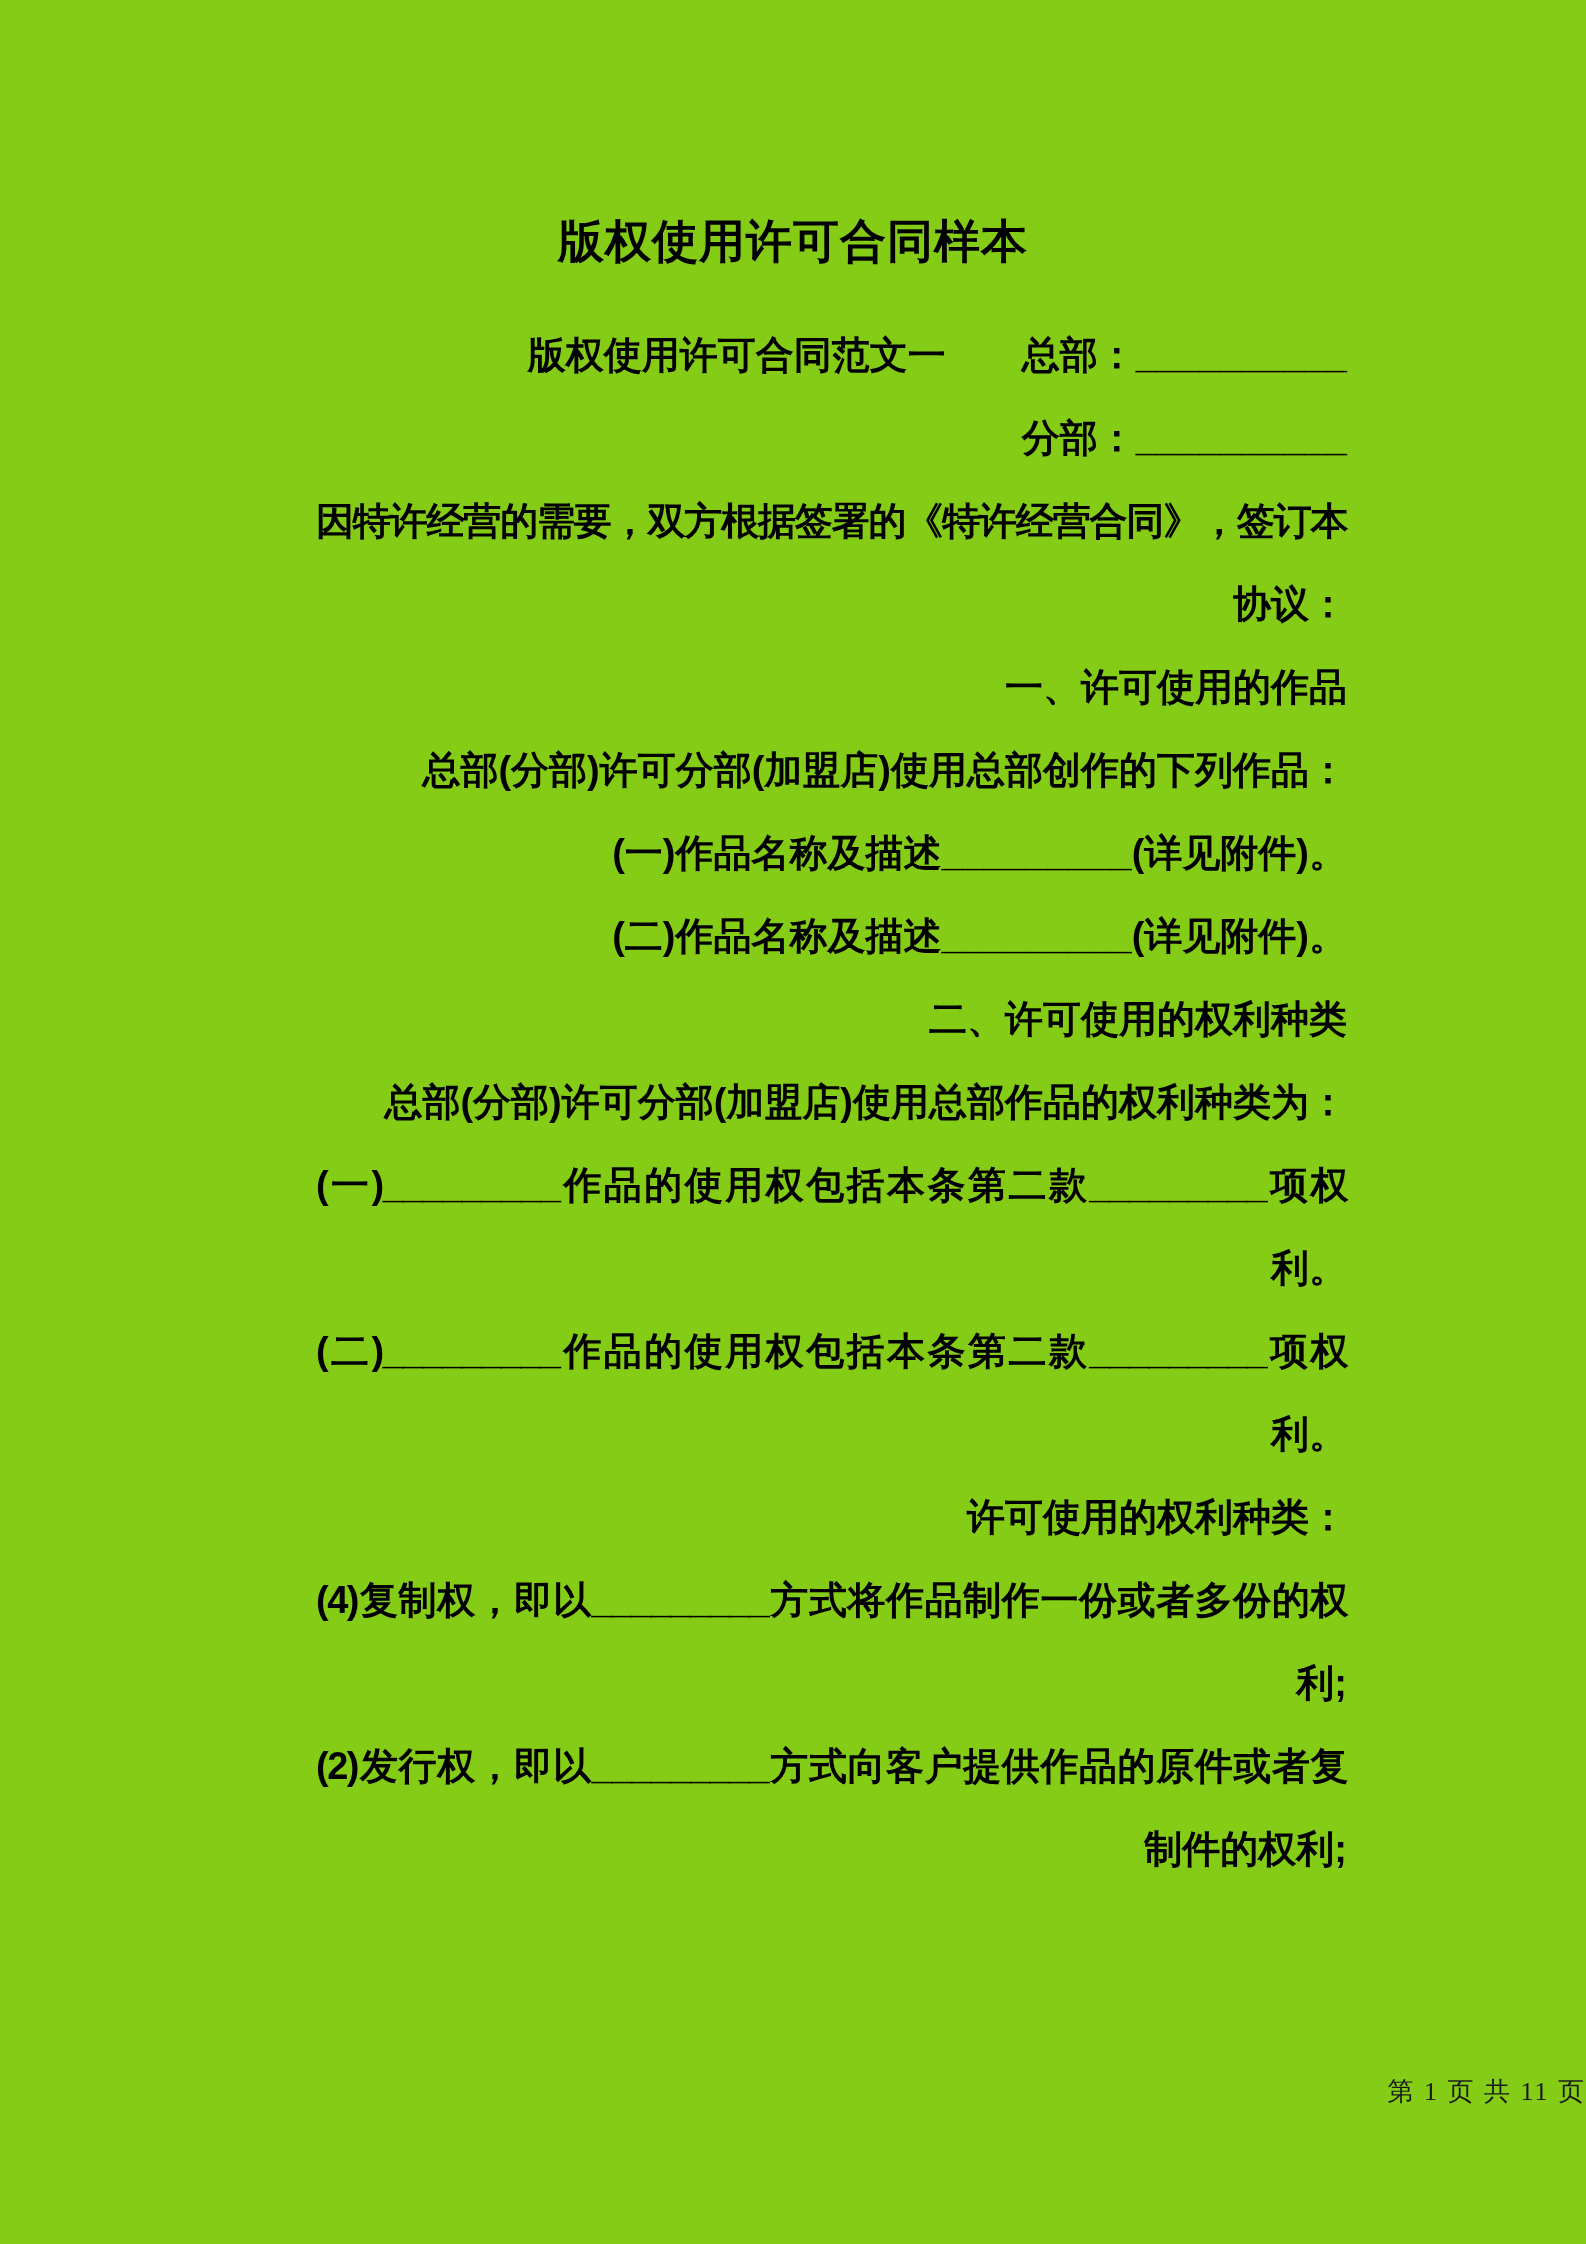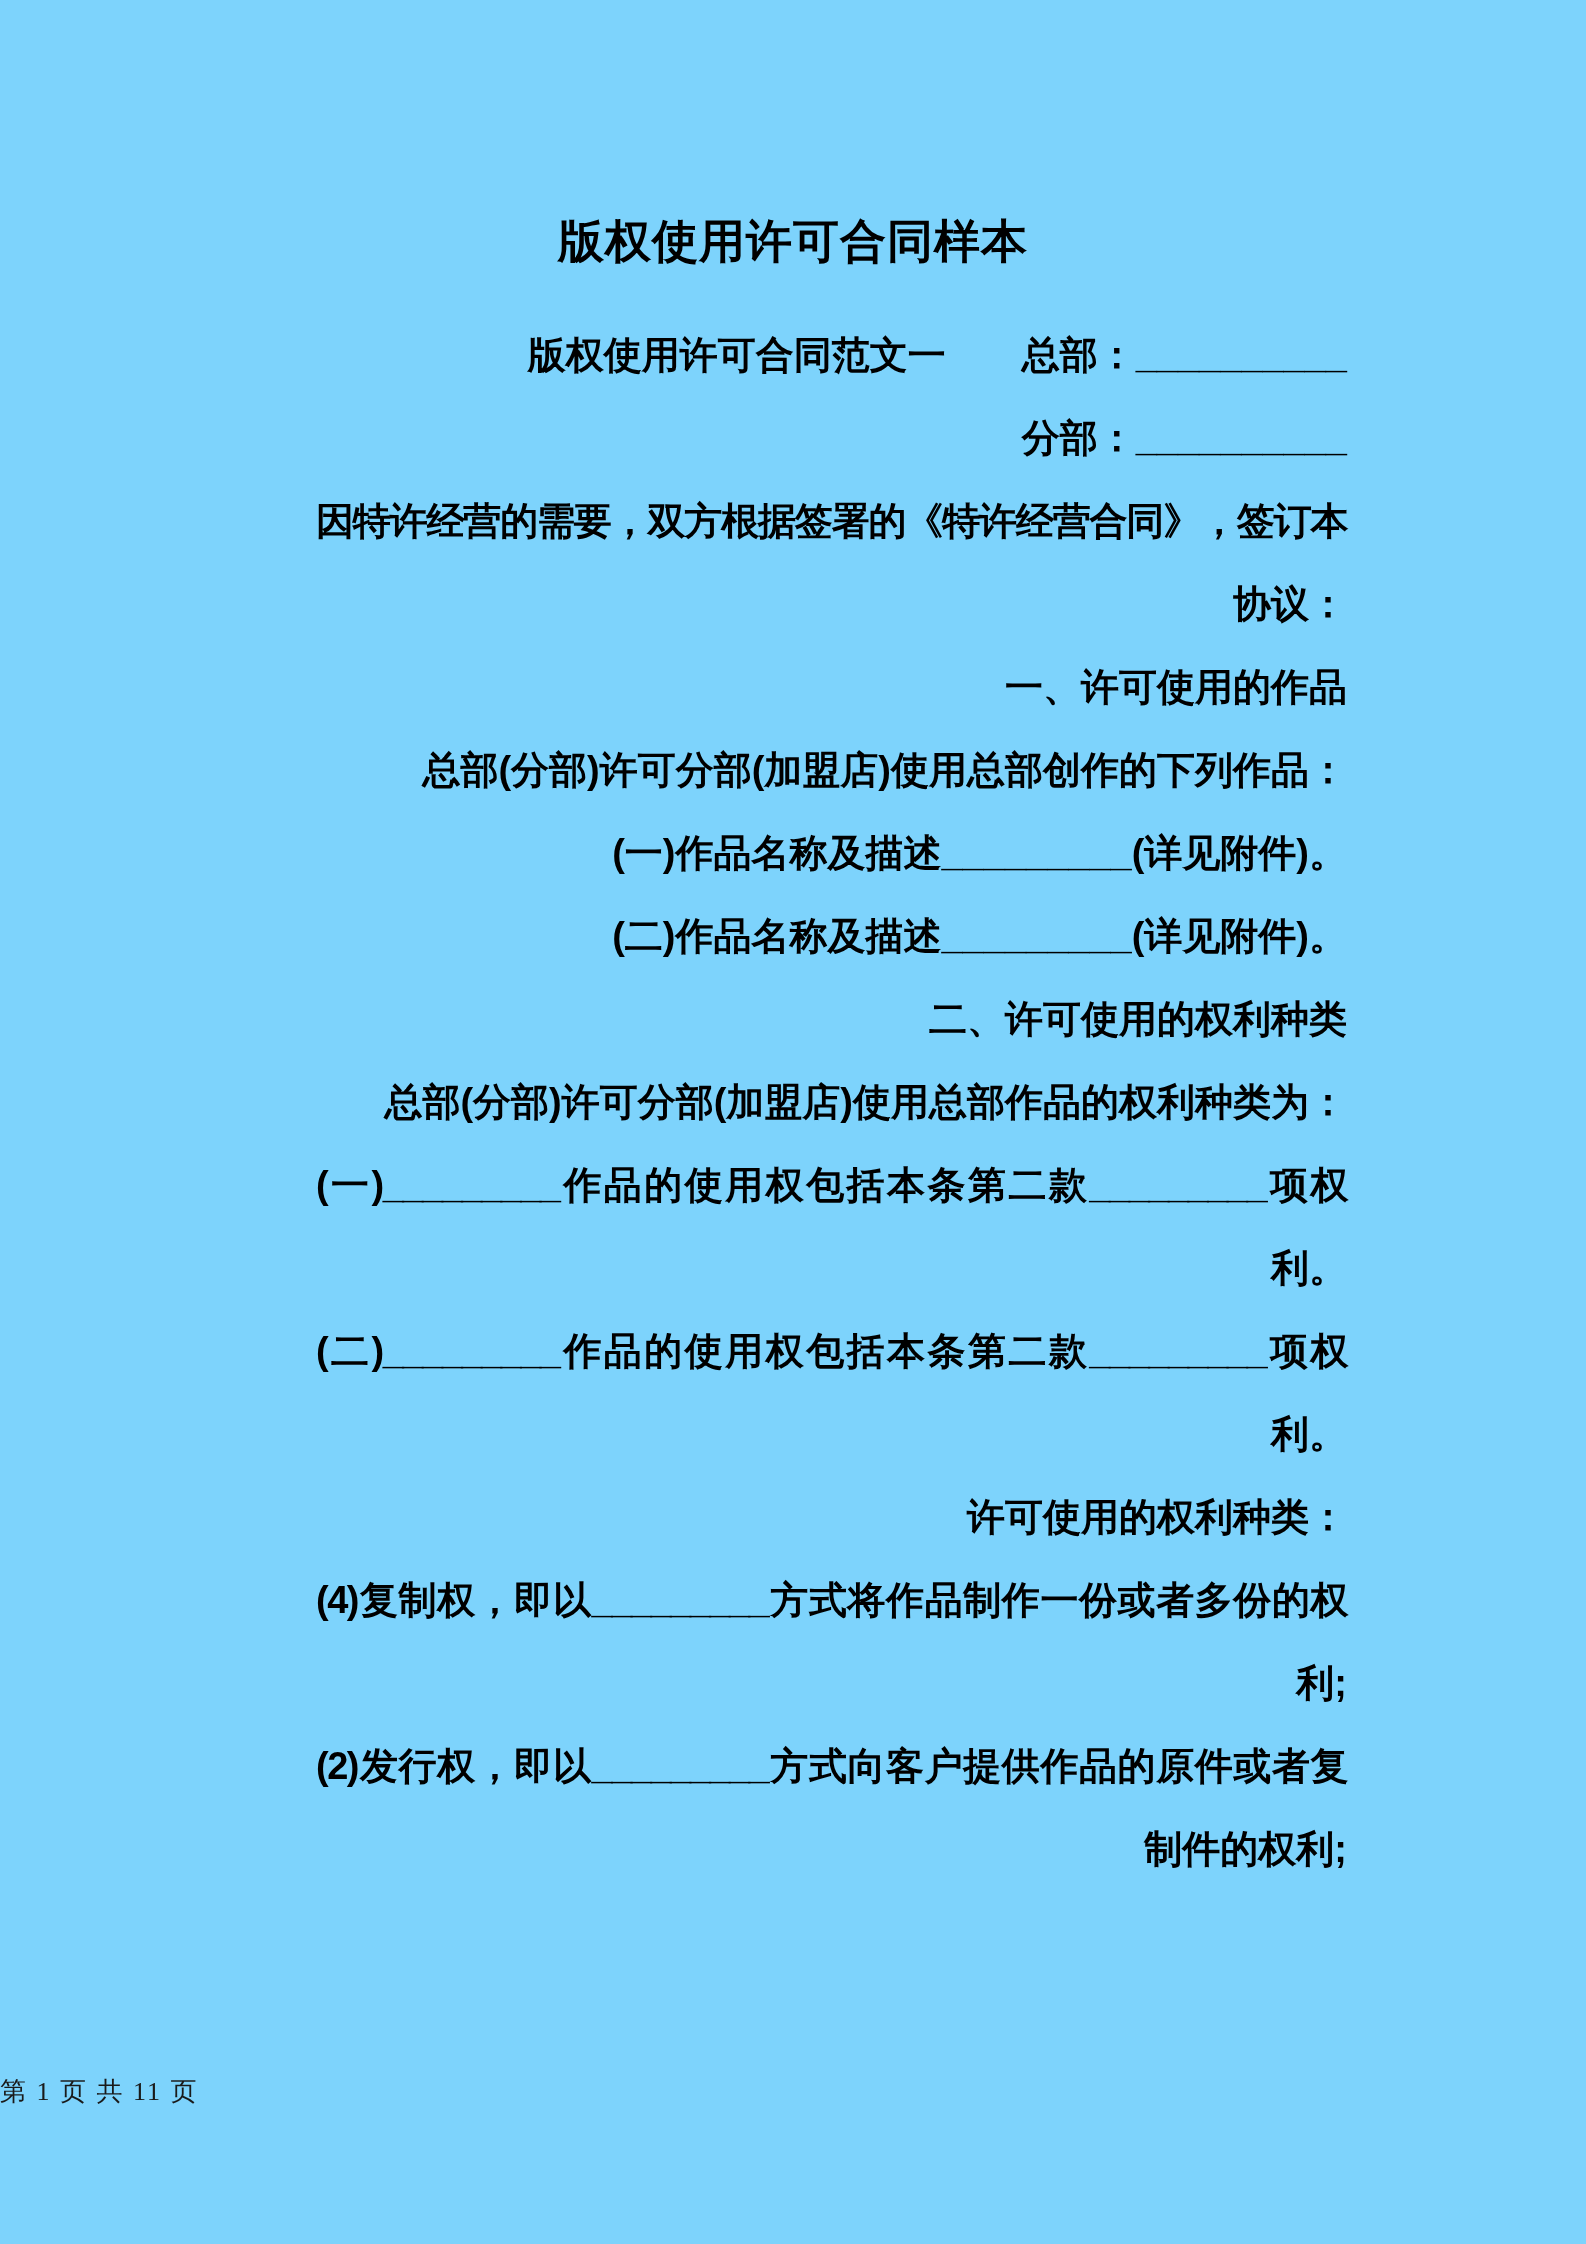--- a/index.html
+++ b/index.html
@@ -4,21 +4,21 @@
 <style>
   html, body {
     margin: 0;
     padding: 0;
     background: #ffffff;
   }
   .page {
     position: relative;
     width: 1586px;
     height: 2244px;
-    background: #7dd3fc;
+    background: #84cc16;
     overflow: hidden;
     font-family: "Liberation Sans", "DejaVu Sans", sans-serif;
     color: #000000;
   }
   .doc-title {
     margin: 0;
     padding-top: 214px;
     text-align: center;
     font-size: 46px;
     line-height: 54px;
@@ -45,21 +45,21 @@
     letter-spacing: -1.5px;
     text-align: justify;
     text-align-last: justify;
     text-justify: inter-character;
   }
   .doc-footer {
     position: absolute;
     left: 0;
     top: 2076px;
     width: 100%;
-    text-align: left;
+    text-align: right;
     font-family: "Liberation Serif", "DejaVu Serif", serif;
     font-size: 26px;
     line-height: 32px;
     font-weight: 400;
     letter-spacing: 2px;
     color: #1a1a1a;
   }
 </style>
 </head>
 <body>

